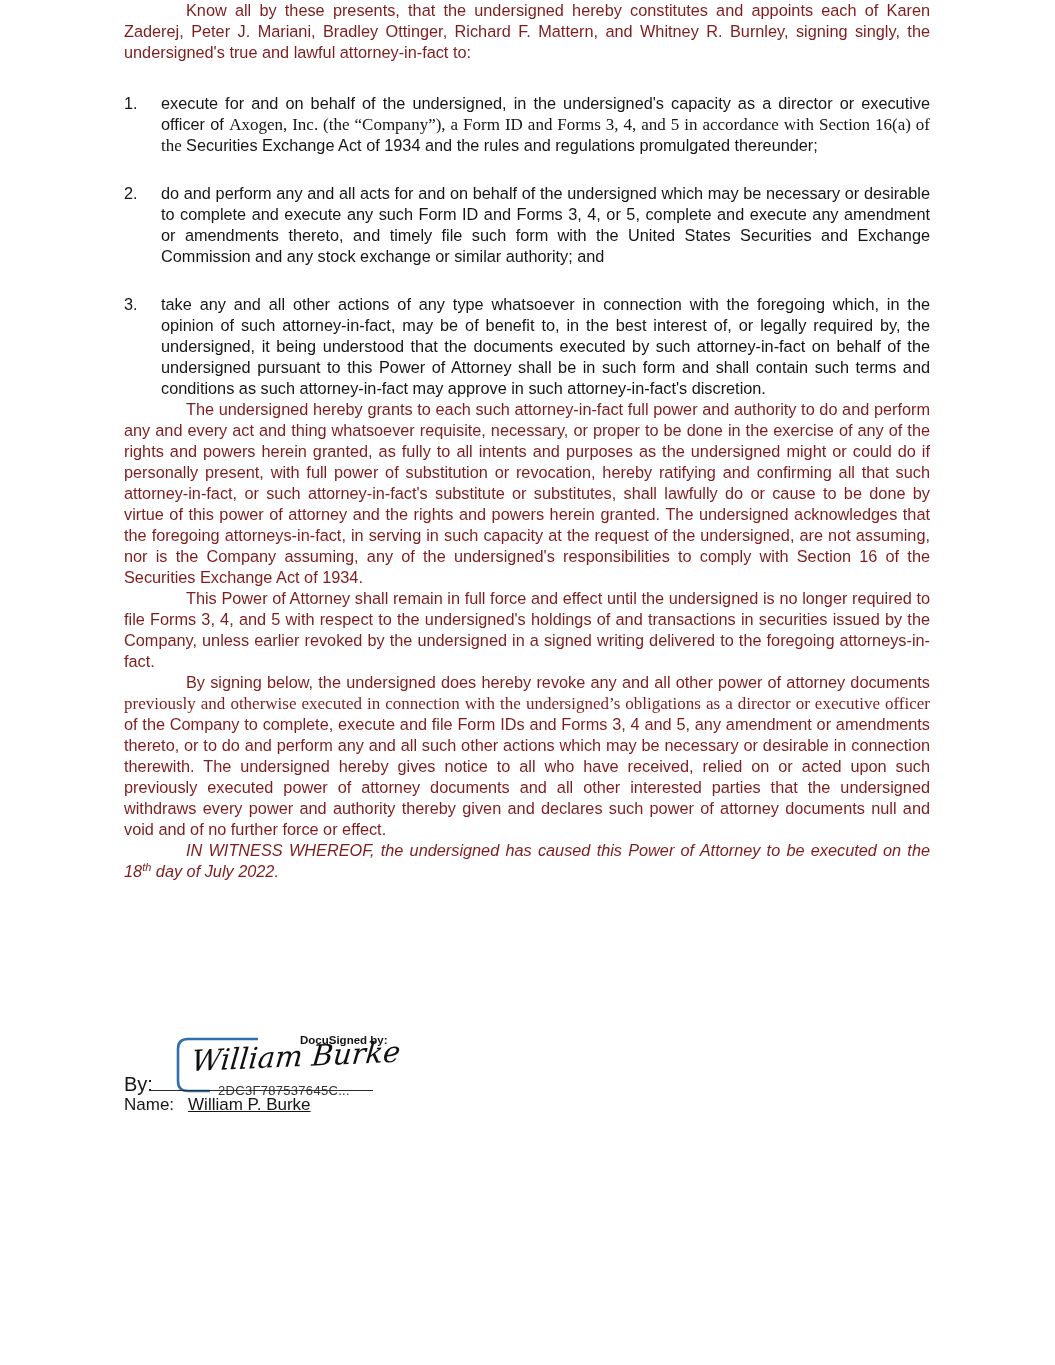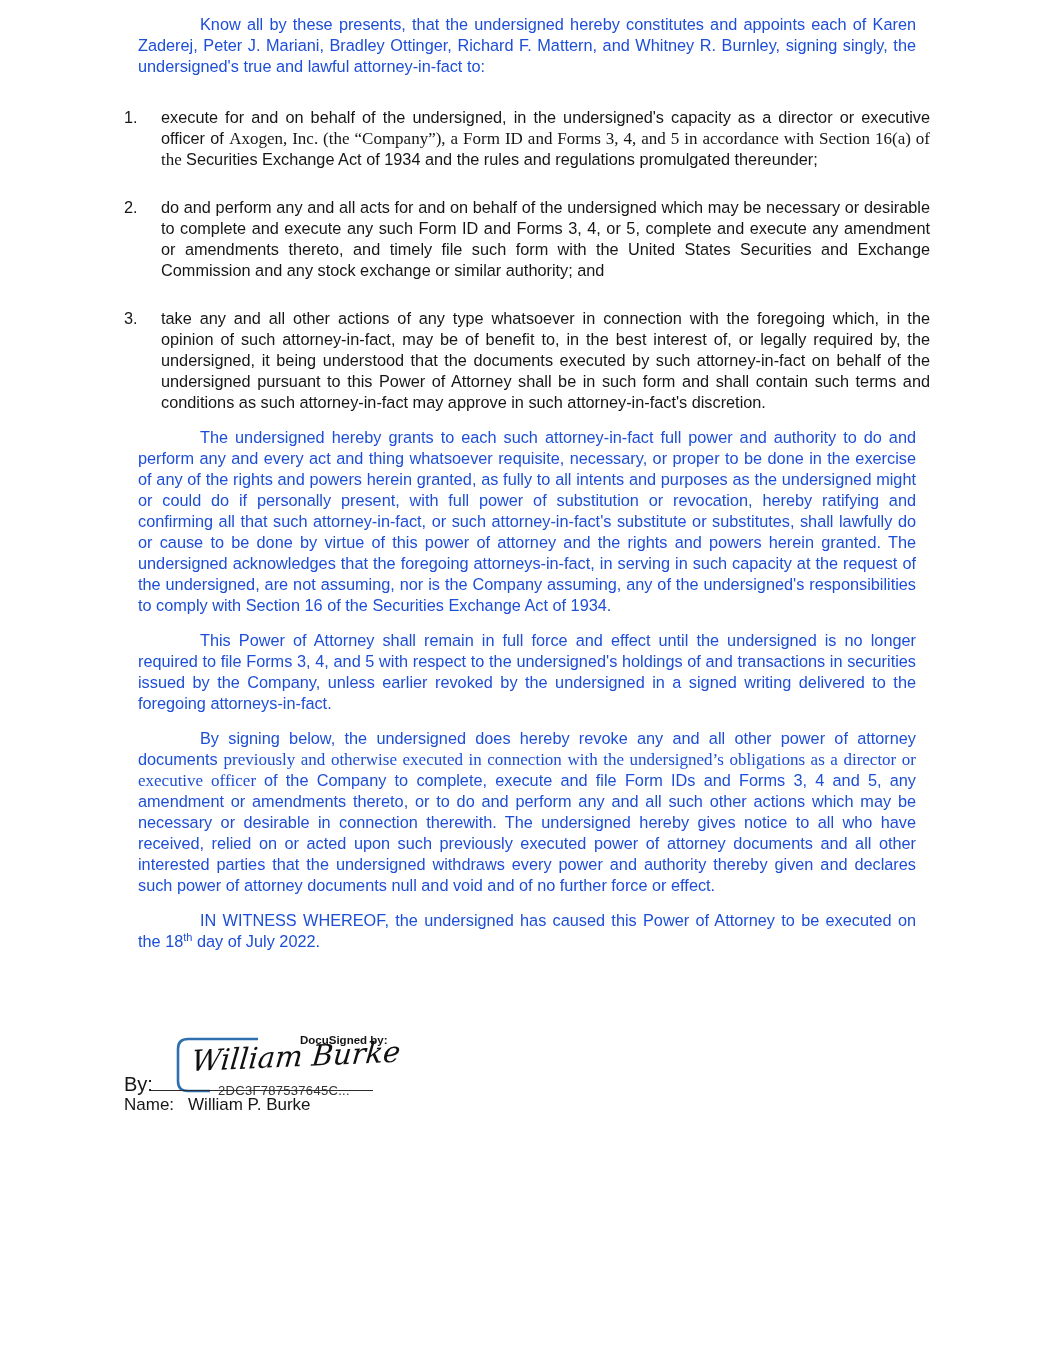--- a/index.html
+++ b/index.html
@@ -27,33 +27,33 @@
     width: 806px;
   }
   .doc-title {
     margin-top: 118px;
     text-align: center;
     font-size: 16px;
     letter-spacing: 1px;
     color: #161616;
   }
   p.body-par {
-    margin: 14px;
+    margin: 0;
     text-align: justify;
     font-size: 16.3px;
     line-height: 21px;
-    color: #1d4ed8;
+    color: #7f1d1d;
   }
   .indent { text-indent: 62px; }
   .mt-intro   { margin-top: 51px; }
   .mt-item1   { margin-top: 30px; }
   .mt-item    { margin-top: 27px; }
   .mt-par     { margin-top: 27px; }
   .mt-revoke  { margin-top: 30px; }
-  .mt-witness { margin-top: 22px; }
+  .mt-witness { margin-top: 22px; font-style: italic; }
   .serif-seg {
     font-family: "Liberation Serif", serif;
     font-size: 17px;
   }
   .list-item {
     position: relative;
     padding-left: 37px;
     text-align: justify;
     font-size: 16.3px;
     line-height: 21px;
@@ -132,21 +132,21 @@
     border-top: 1.5px solid #2b2b2b;
   }
   .name-row {
     position: absolute;
     left: 0;
     top: 61px;
     font-size: 17px;
     color: #161616;
     white-space: nowrap;
   }
-  .name-value { margin-left: 14px; }
+  .name-value { margin-left: 14px; text-decoration: underline; }
 </style>
 </head>
 <body>
 
 <div class="page">
 
 
   <div class="content">
 
 

